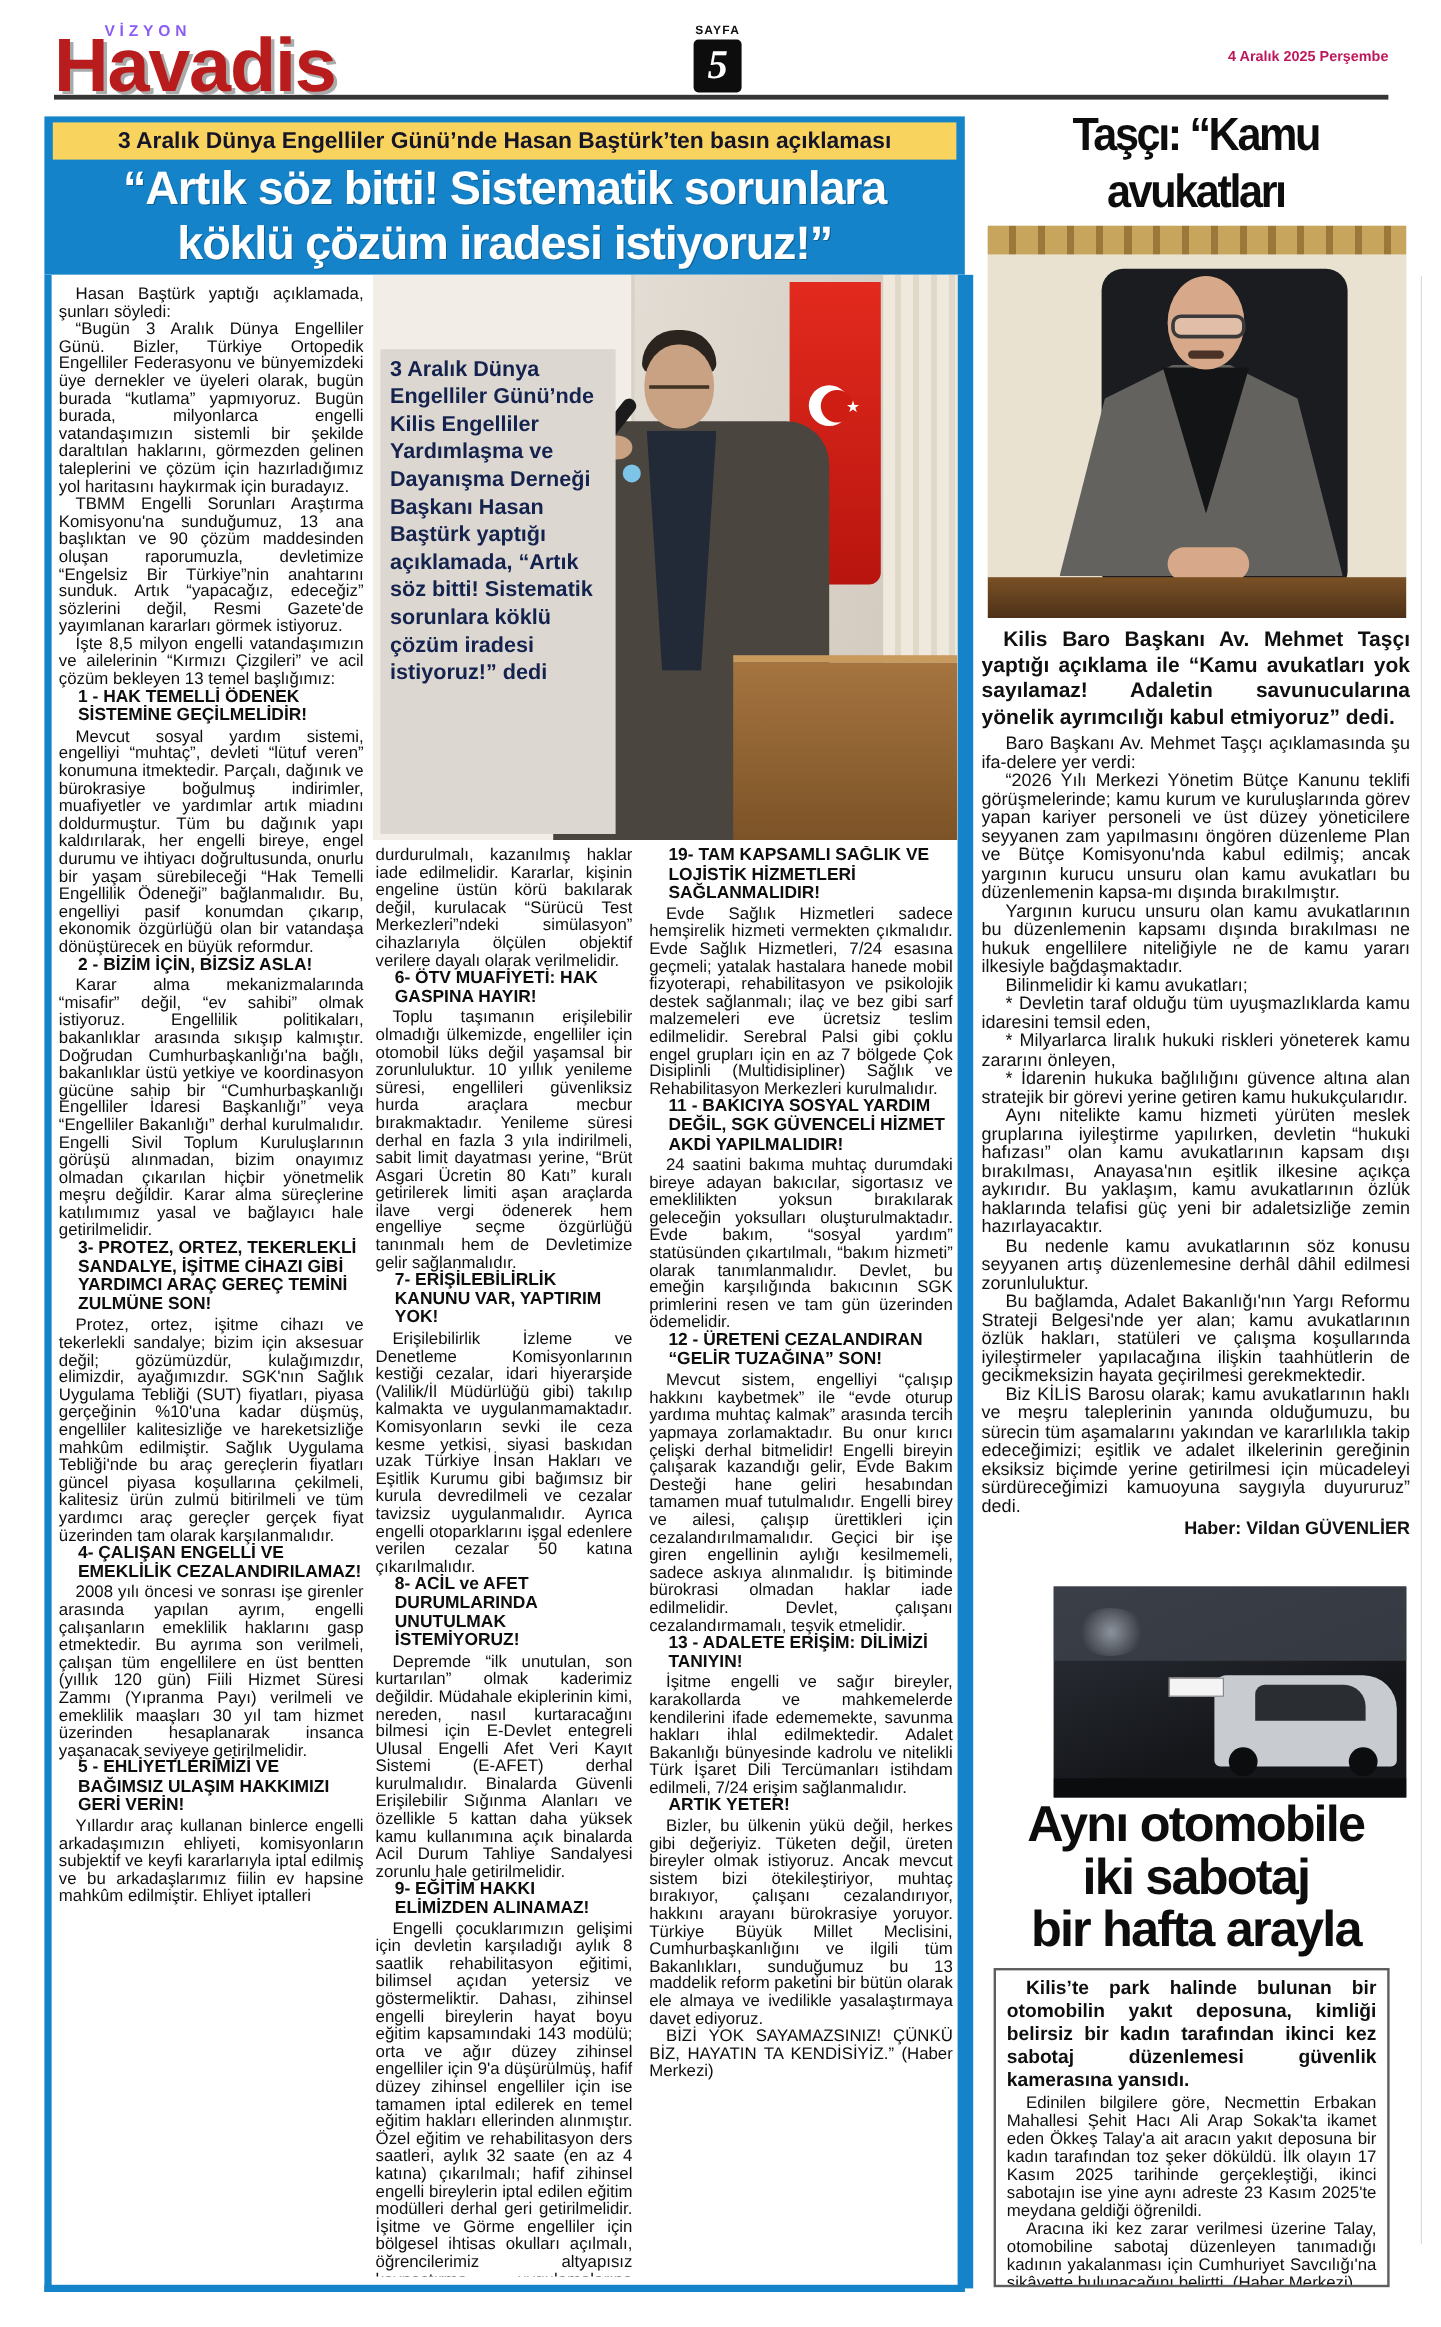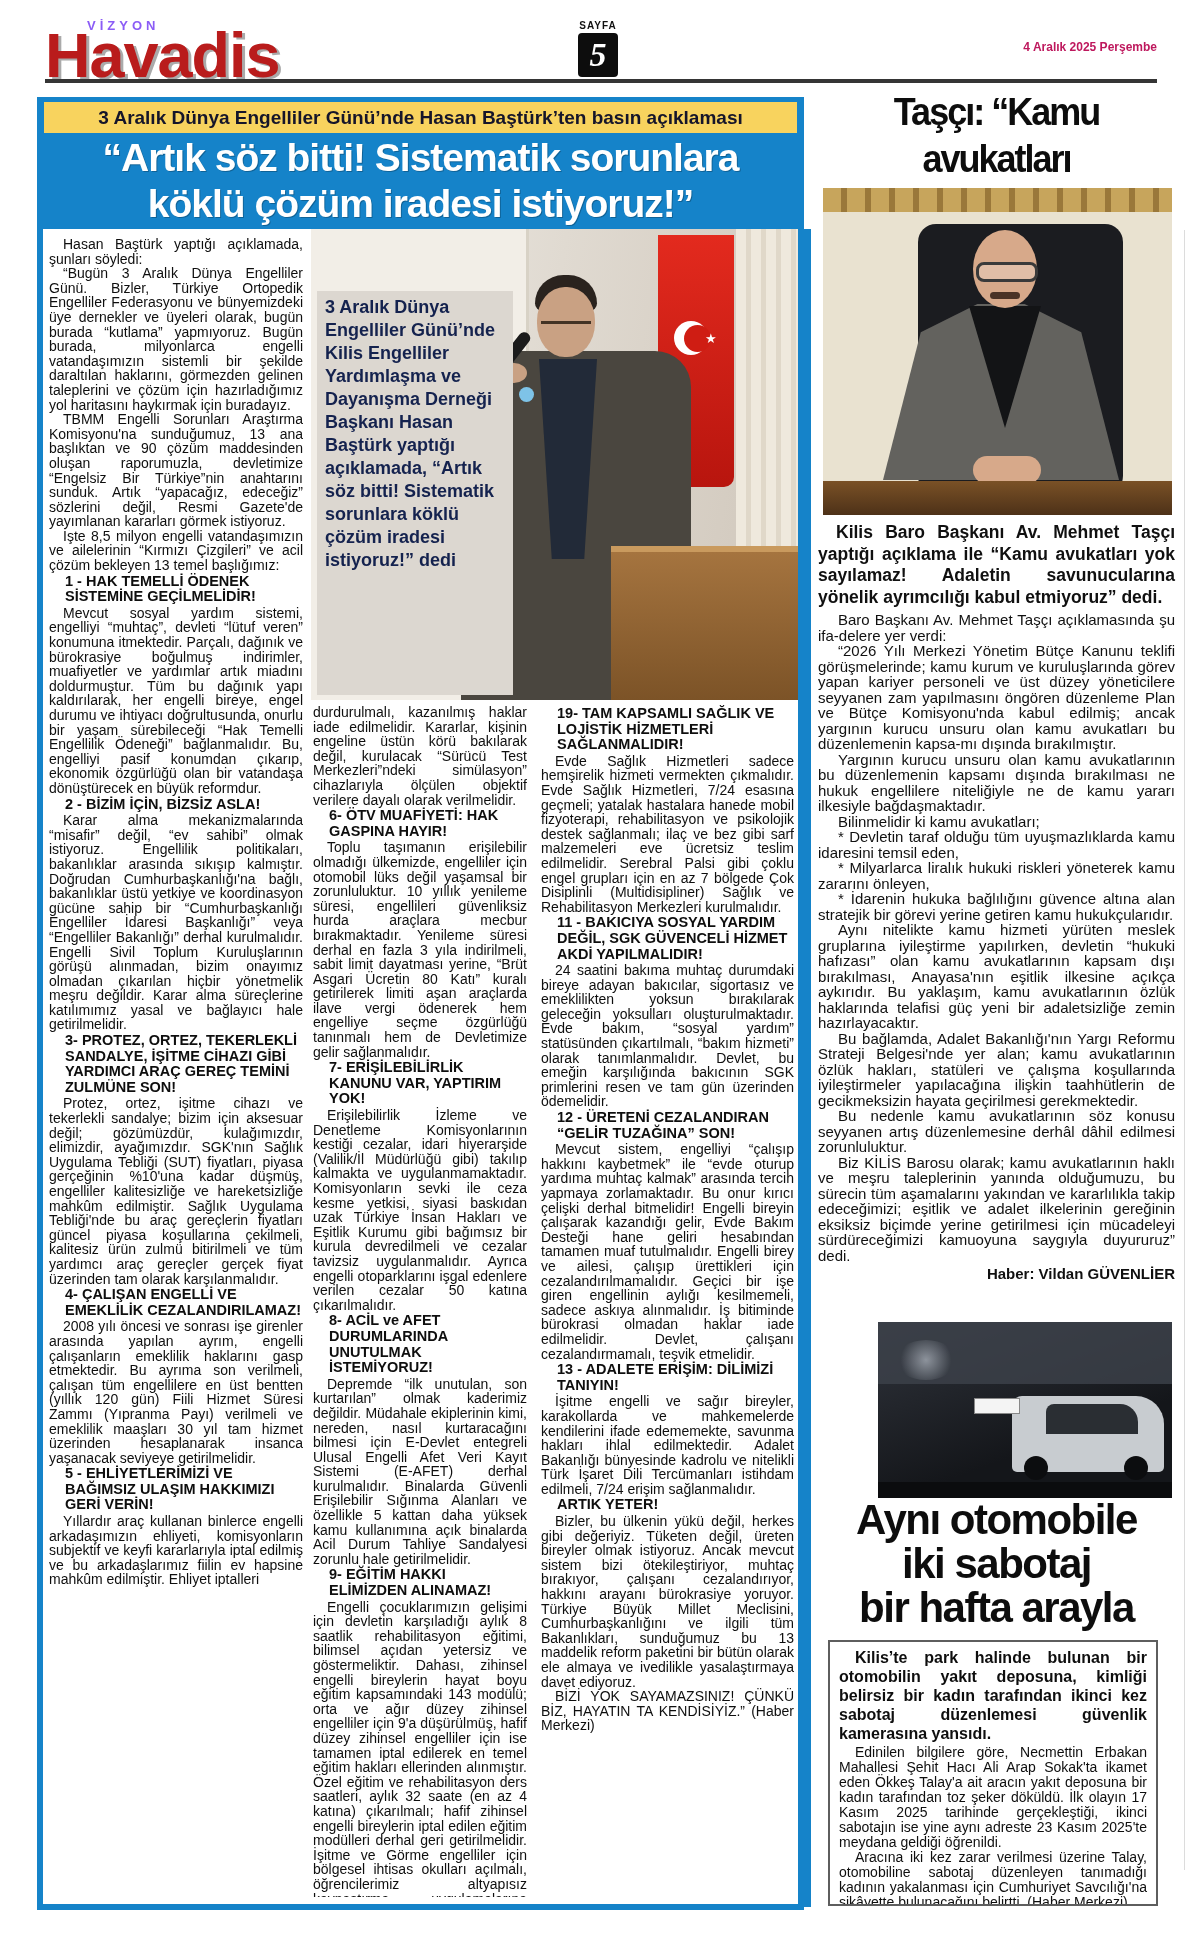--- a/index.html
+++ b/index.html
@@ -228,22 +228,22 @@
     <div class="ra-body">
       <div>
           <p class="blk-p">Baro Başkanı Av. Mehmet Taşçı açıklamasında şu ifa-delere yer verdi:</p>
           <p class="blk-p">“2026 Yılı Merkezi Yönetim Bütçe Kanunu teklifi görüşmelerinde; kamu kurum ve kuruluşlarında görev yapan kariyer personeli ve üst düzey yöneticilere seyyanen zam yapılmasını öngören düzenleme Plan ve Bütçe Komisyonu'nda kabul edilmiş; ancak yargının kurucu unsuru olan kamu avukatları bu düzenlemenin kapsa-mı dışında bırakılmıştır.</p>
           <p class="blk-p">Yargının kurucu unsuru olan kamu avukatlarının bu düzenlemenin kapsamı dışında bırakılması ne hukuk engellilere niteliğiyle ne de kamu yararı ilkesiyle bağdaşmaktadır.</p>
           <p class="blk-p">Bilinmelidir ki kamu avukatları;</p>
           <p class="blk-p">* Devletin taraf olduğu tüm uyuşmazlıklarda kamu idaresini temsil eden,</p>
           <p class="blk-p">* Milyarlarca liralık hukuki riskleri yöneterek kamu zararını önleyen,</p>
           <p class="blk-p">* İdarenin hukuka bağlılığını güvence altına alan stratejik bir görevi yerine getiren kamu hukukçularıdır.</p>
           <p class="blk-p">Aynı nitelikte kamu hizmeti yürüten meslek gruplarına iyileştirme yapılırken, devletin “hukuki hafızası” olan kamu avukatlarının kapsam dışı bırakılması, Anayasa'nın eşitlik ilkesine açıkça aykırıdır. Bu yaklaşım, kamu avukatlarının özlük haklarında telafisi güç yeni bir adaletsizliğe zemin hazırlayacaktır.</p>
+          <p class="blk-p">Bu nedenle kamu avukatlarının söz konusu seyyanen artış düzenlemesine derhâl dâhil edilmesi zorunluluktur.</p>
           <p class="blk-p">Bu bağlamda, Adalet Bakanlığı'nın Yargı Reformu Strateji Belgesi'nde yer alan; kamu avukatlarının özlük hakları, statüleri ve çalışma koşullarında iyileştirmeler yapılacağına ilişkin taahhütlerin de gecikmeksizin hayata geçirilmesi gerekmektedir.</p>
-          <p class="blk-p">Bu nedenle kamu avukatlarının söz konusu seyyanen artış düzenlemesine derhâl dâhil edilmesi zorunluluktur.</p>
           <p class="blk-p">Biz KİLİS Barosu olarak; kamu avukatlarının haklı ve meşru taleplerinin yanında olduğumuzu, bu sürecin tüm aşamalarını yakından ve kararlılıkla takip edeceğimizi; eşitlik ve adalet ilkelerinin gereğinin eksiksiz biçimde yerine getirilmesi için mücadeleyi sürdüreceğimizi kamuoyuna saygıyla duyururuz” dedi.</p>
         </div>
       <div class="byline">Haber: Vildan GÜVENLİER</div>
     </div>
   </div>
 
   <div class="photo-car">
     <div class="sc-wall"></div>
     <div class="sc-glow"></div>
     <div class="sc-car"></div>

